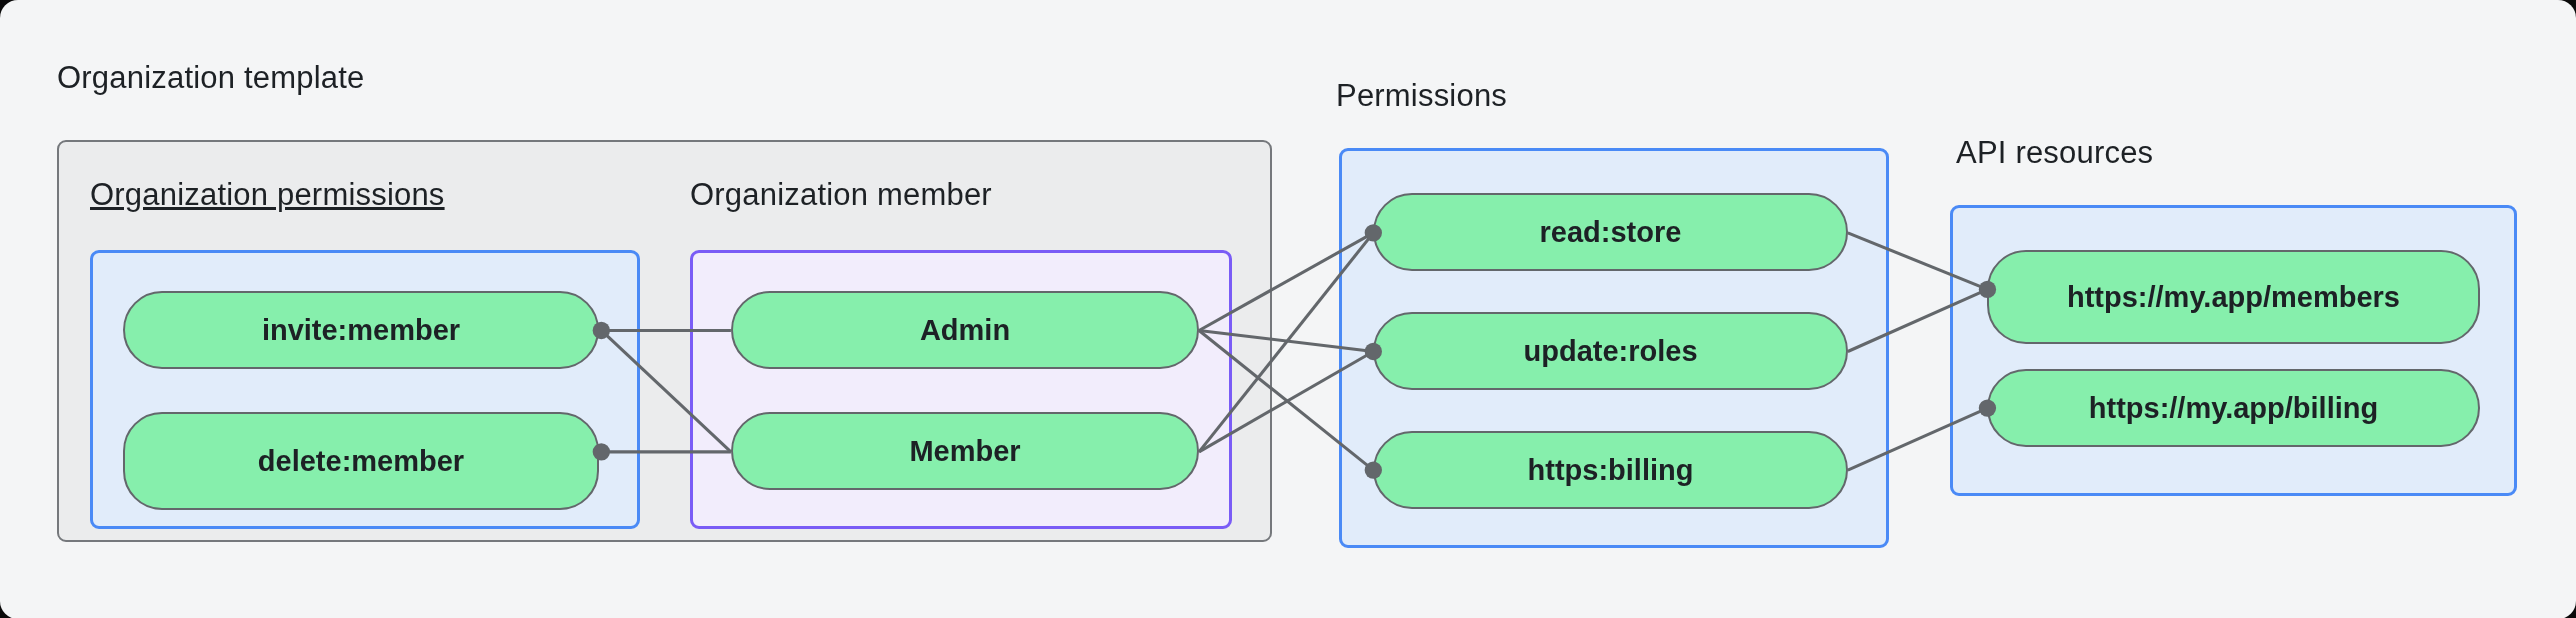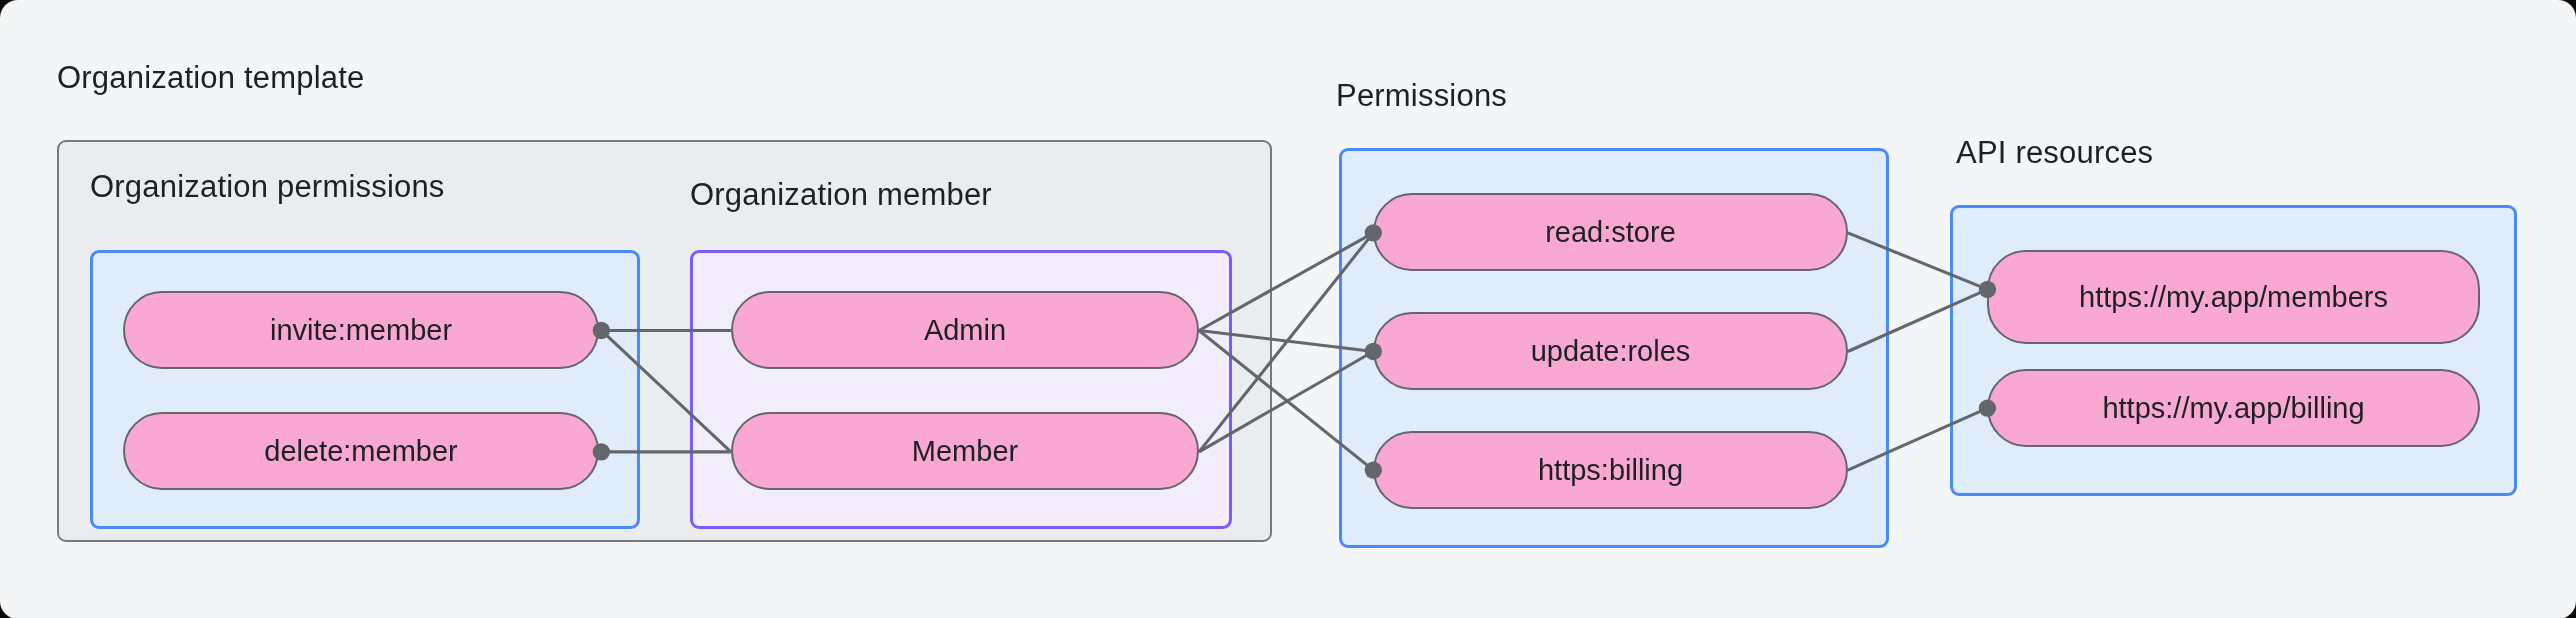--- a/index.html
+++ b/index.html
@@ -30,51 +30,52 @@
     box-sizing: border-box;
     border-radius: 9px;
     z-index: 1;
   }
   .box.gray   { background: #ebeced; border: 2.7px solid #75787c; }
   .box.blue   { background: #e1ecfa; border: 3.2px solid #4a8af6; }
   .box.purple { background: #f2edfc; border: 3.2px solid #7a5cf6; }
   .pill {
     position: absolute;
     box-sizing: border-box;
-    background: #f9a8d4;
+    background: #86efac;
     border: 2.7px solid #63676b;
     border-radius: 39px;
     display: flex;
     align-items: center;
     justify-content: center;
     font-size: 29px;
     color: #1d2125;
     white-space: nowrap;
     z-index: 3;
+    font-weight: bold;
   }
   svg.layer {
     position: absolute;
     left: 0; top: 0;
     width: 2576px;
     height: 619px;
     pointer-events: none;
   }
   #edges-layer { z-index: 2; }
   #dots-layer  { z-index: 4; }
 </style>
 </head>
 <body>
 
 <div id="canvas">
 
   <div class="heading" style="left:57px; top:60px;">Organization template</div>
 
   <div class="box gray" style="left:57px; top:140px; width:1215px; height:402px;"></div>
 
-  <div class="heading" style="left:90px; top:169px;">Organization permissions</div>
+  <div class="heading" style="left:90px; top:177px;text-decoration:underline;">Organization permissions</div>
 
   <div class="heading" style="left:690px; top:177px;">Organization member</div>
 
   <div class="box blue" style="left:90px; top:250px; width:550px; height:279px;"></div>
 
   <div class="box purple" style="left:690px; top:250px; width:542px; height:279px;"></div>
 
   <div class="heading" style="left:1336px; top:78px;">Permissions</div>
 
   <div class="box blue" style="left:1339px; top:148px; width:550px; height:400px;"></div>
@@ -92,21 +93,21 @@
       <line x1="1314" y1="362" x2="1505" y2="515" stroke="#63676b" stroke-width="3.4"></line>
       <line x1="1314" y1="495" x2="1505" y2="255" stroke="#63676b" stroke-width="3.4"></line>
       <line x1="1314" y1="495" x2="1505" y2="385" stroke="#63676b" stroke-width="3.4"></line>
       <line x1="2025" y1="255" x2="2178" y2="317" stroke="#63676b" stroke-width="3.4"></line>
       <line x1="2025" y1="385" x2="2178" y2="317" stroke="#63676b" stroke-width="3.4"></line>
       <line x1="2025" y1="515" x2="2178" y2="447" stroke="#63676b" stroke-width="3.4"></line>
     </svg>
 
   <div class="pill" style="left:123px; top:291px; width:476px; height:78px;">invite:member</div>
 
-  <div class="pill" style="left:123px; top:412px; width:476px; height:78px;">delete:member</div>
+  <div class="pill" style="left:123px; top:412px; width:476px; height:98px;">delete:member</div>
 
   <div class="pill" style="left:731px; top:291px; width:468px; height:78px;">Admin</div>
 
   <div class="pill" style="left:731px; top:412px; width:468px; height:78px;">Member</div>
 
   <div class="pill" style="left:1373px; top:193px; width:475px; height:78px;">read:store</div>
 
   <div class="pill" style="left:1373px; top:312px; width:475px; height:78px;">update:roles</div>
 
   <div class="pill" style="left:1373px; top:431px; width:475px; height:78px;">https:billing</div>

